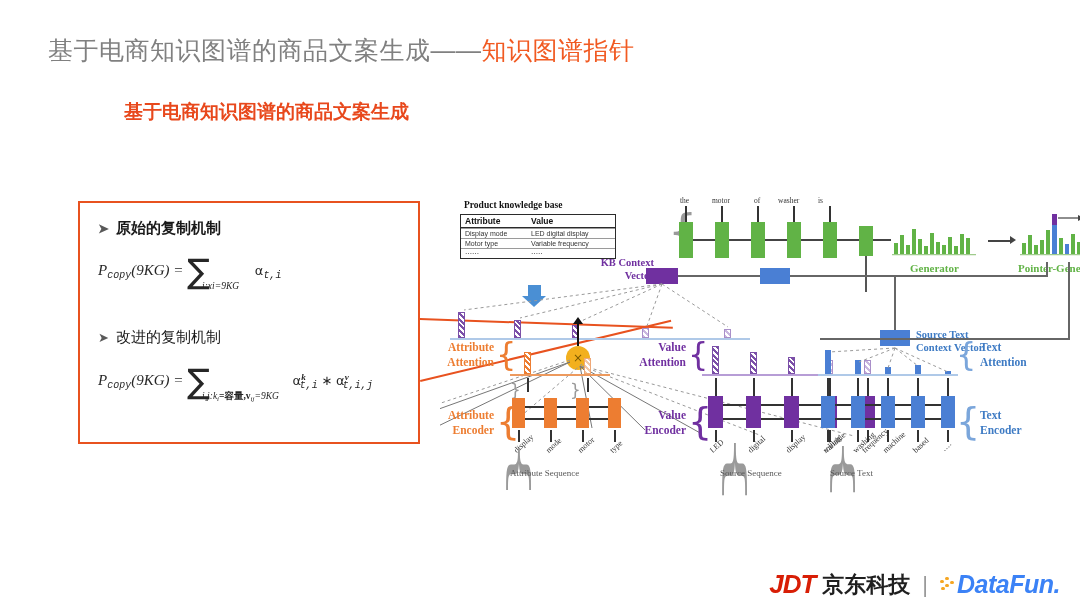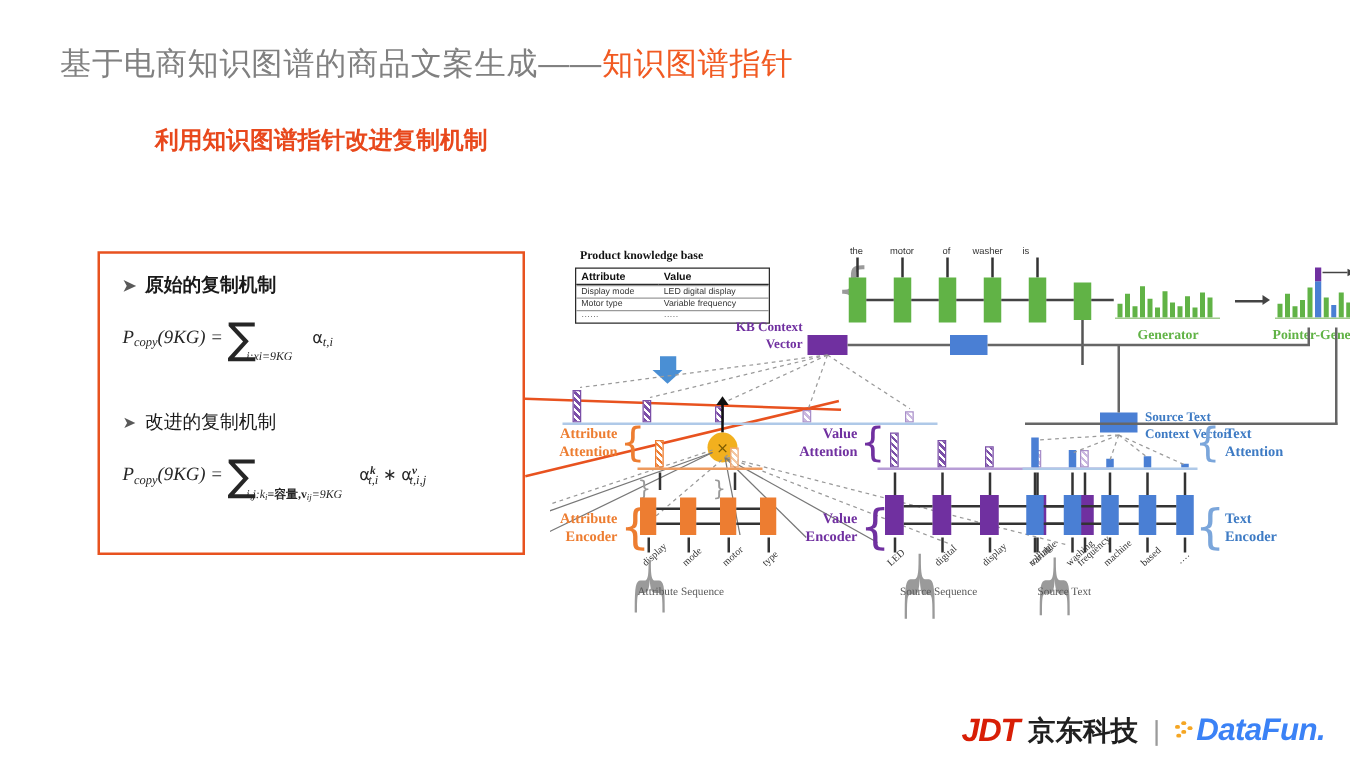--- a/index.html
+++ b/index.html
@@ -26,41 +26,41 @@
   #formula-box {
     position:absolute; left:78px; top:201px;
     width:342px; height:243px;
     border:2px solid #E8521F; background:#ffffff;
   }
   .bullet-row { position:absolute; font-size:15px; color:#1a1a1a; white-space:nowrap; }
   .bullet-row .arrowglyph { color:#595959; font-size:13px; margin-right:7px; }
   .formula { position:absolute; white-space:nowrap; color:#262626;
              font-family:"Liberation Serif", serif; }
   .fm-main { font-size:15px; font-style:italic; }
-  .sub { font-size:10px; vertical-align:-3px; font-style:italic; }
+  .sub { font-size:10px; vertical-align:-3px; font-style:italic;font-family:Liberation Mono, monospace; }
   .sup { font-size:9px; vertical-align:5px; font-style:italic; }
   .bigsum { font-size:34px; font-style:normal; font-family:"DejaVu Sans", sans-serif;
             vertical-align:-8px; }
   .sumlim { font-size:9.5px; font-style:italic; vertical-align:-14px; margin-left:-8px; }
   .alpha { font-family:"DejaVu Sans", sans-serif; font-style:normal; font-size:13px; }
   
   .conn { position:absolute; background:#E8521F; transform-origin:0 0; }
   
   #diagram { position:absolute; left:440px; top:180px; width:640px; height:300px; }
   .dlabel { position:absolute; white-space:nowrap; font-family:"Liberation Serif", serif; }
   .brace { position:absolute; font-family:"DejaVu Sans", sans-serif; color:#9a9a9a;
            line-height:1; }
   .cell { position:absolute; }
   .hline { position:absolute; }
   .vline { position:absolute; }
   .word { position:absolute; font-size:8px; color:#333;
           font-family:"Liberation Serif", serif; transform-origin:0 0;
           transform:rotate(-42deg); white-space:nowrap; }
   .topword { position:absolute; font-size:7.5px; color:#333;
-             font-family:Liberation Sans, sans-serif; white-space:nowrap; }
+             font-family:Liberation Serif, serif; white-space:nowrap; }
   .bar { position:absolute; }
   .hatch-p { background:repeating-linear-gradient(45deg,#7B4FA8 0 2px,#ffffff 2px 4px);
              border:1px solid #7B4FA8; }
   .hollow-p { background:repeating-linear-gradient(45deg,#C9B6DF 0 2px,#ffffff 2px 4px);
               border:1px solid #A98FC9; }
   .seqlabel { position:absolute; font-size:9px; color:#595959;
               font-family:"Liberation Serif", serif; white-space:nowrap; }
   
   #kb-table { position:absolute; border:1px solid #2b2b2b; background:#fff; }
   #kb-table div.r { display:flex; border-bottom:1px solid #9a9a9a; }
@@ -82,21 +82,21 @@
                 margin-right:1px; vertical-align:-2px; }
   #logo .dots i { position:absolute; width:3.5px; height:3.5px; border-radius:50%;
                   background:#F5A623; }
 </style>
 </head>
 <body>
 
 <div id="slide-title">
   <span>基于电商知识图谱的商品文案生成——</span><span class="hl">知识图谱指针</span>
 </div>
-<div id="slide-subtitle">利用知识图谱指针改进复制机制</div>
+<div id="slide-subtitle">基于电商知识图谱的商品文案生成</div>
 
 <div id="formula-box">
   <div class="bullet-row" style="left:18px; top:16px;font-weight:bold;">
     <span class="arrowglyph">➤</span><span>原始的复制机制</span>
   </div>
   <div class="formula fm-main" style="left:18px; top:48px;">
     <span>P</span><span class="sub">copy</span><span>(9KG) =</span>
     <span class="bigsum">∑</span><span class="sumlim">i:xi=9KG</span>
     <span class="alpha" style="margin-left:12px;">α</span><span class="sub">t,i</span>
   </div>
@@ -214,21 +214,21 @@
       <rect x="75" y="37" width="4" height="21" fill="#61B346"></rect>
       <rect x="81" y="42" width="4" height="16" fill="#61B346"></rect>
     </g>
     <line x1="0" y1="58.6" x2="90" y2="58.6" stroke="#9FCB8C" stroke-width="1.2"></line>
     <line x1="38" y1="22" x2="58" y2="22" stroke="#444" stroke-width="1.2"></line>
     <polygon points="58,19 64,22 58,25" fill="#444"></polygon>
   </svg>
 
   <div class="dlabel" style="left:578px; top:82px; font-size:11px; font-weight:bold; color:#61B346;">Pointer-Generator</div>
 
-  <div class="dlabel" style="left:122px; top:76px; font-size:10.5px; font-weight:bold; color:#7030A0; text-align:right; width:80px; line-height:1.25;">
+  <div class="dlabel" style="left:134px; top:76px; font-size:10.5px; font-weight:bold; color:#7030A0; text-align:right; width:80px; line-height:1.25;">
     <span>KB Context</span><br>
     <span>Vector</span>
   </div>
   <div class="cell" style="left:206px; top:88px; width:32px; height:16px; background:#7030A0;"></div>
 
   <div class="hline" style="left:238px; top:95px; width:82px; height:2px; background:#666;"></div>
   <div class="cell" style="left:320px; top:88px; width:30px; height:16px; background:#4A7FD4;"></div>
   <div class="hline" style="left:350px; top:95px; width:258px; height:2px; background:#666;"></div>
   <div class="vline" style="left:606px; top:82px; width:2px; height:14px; background:#666;"></div>
 

